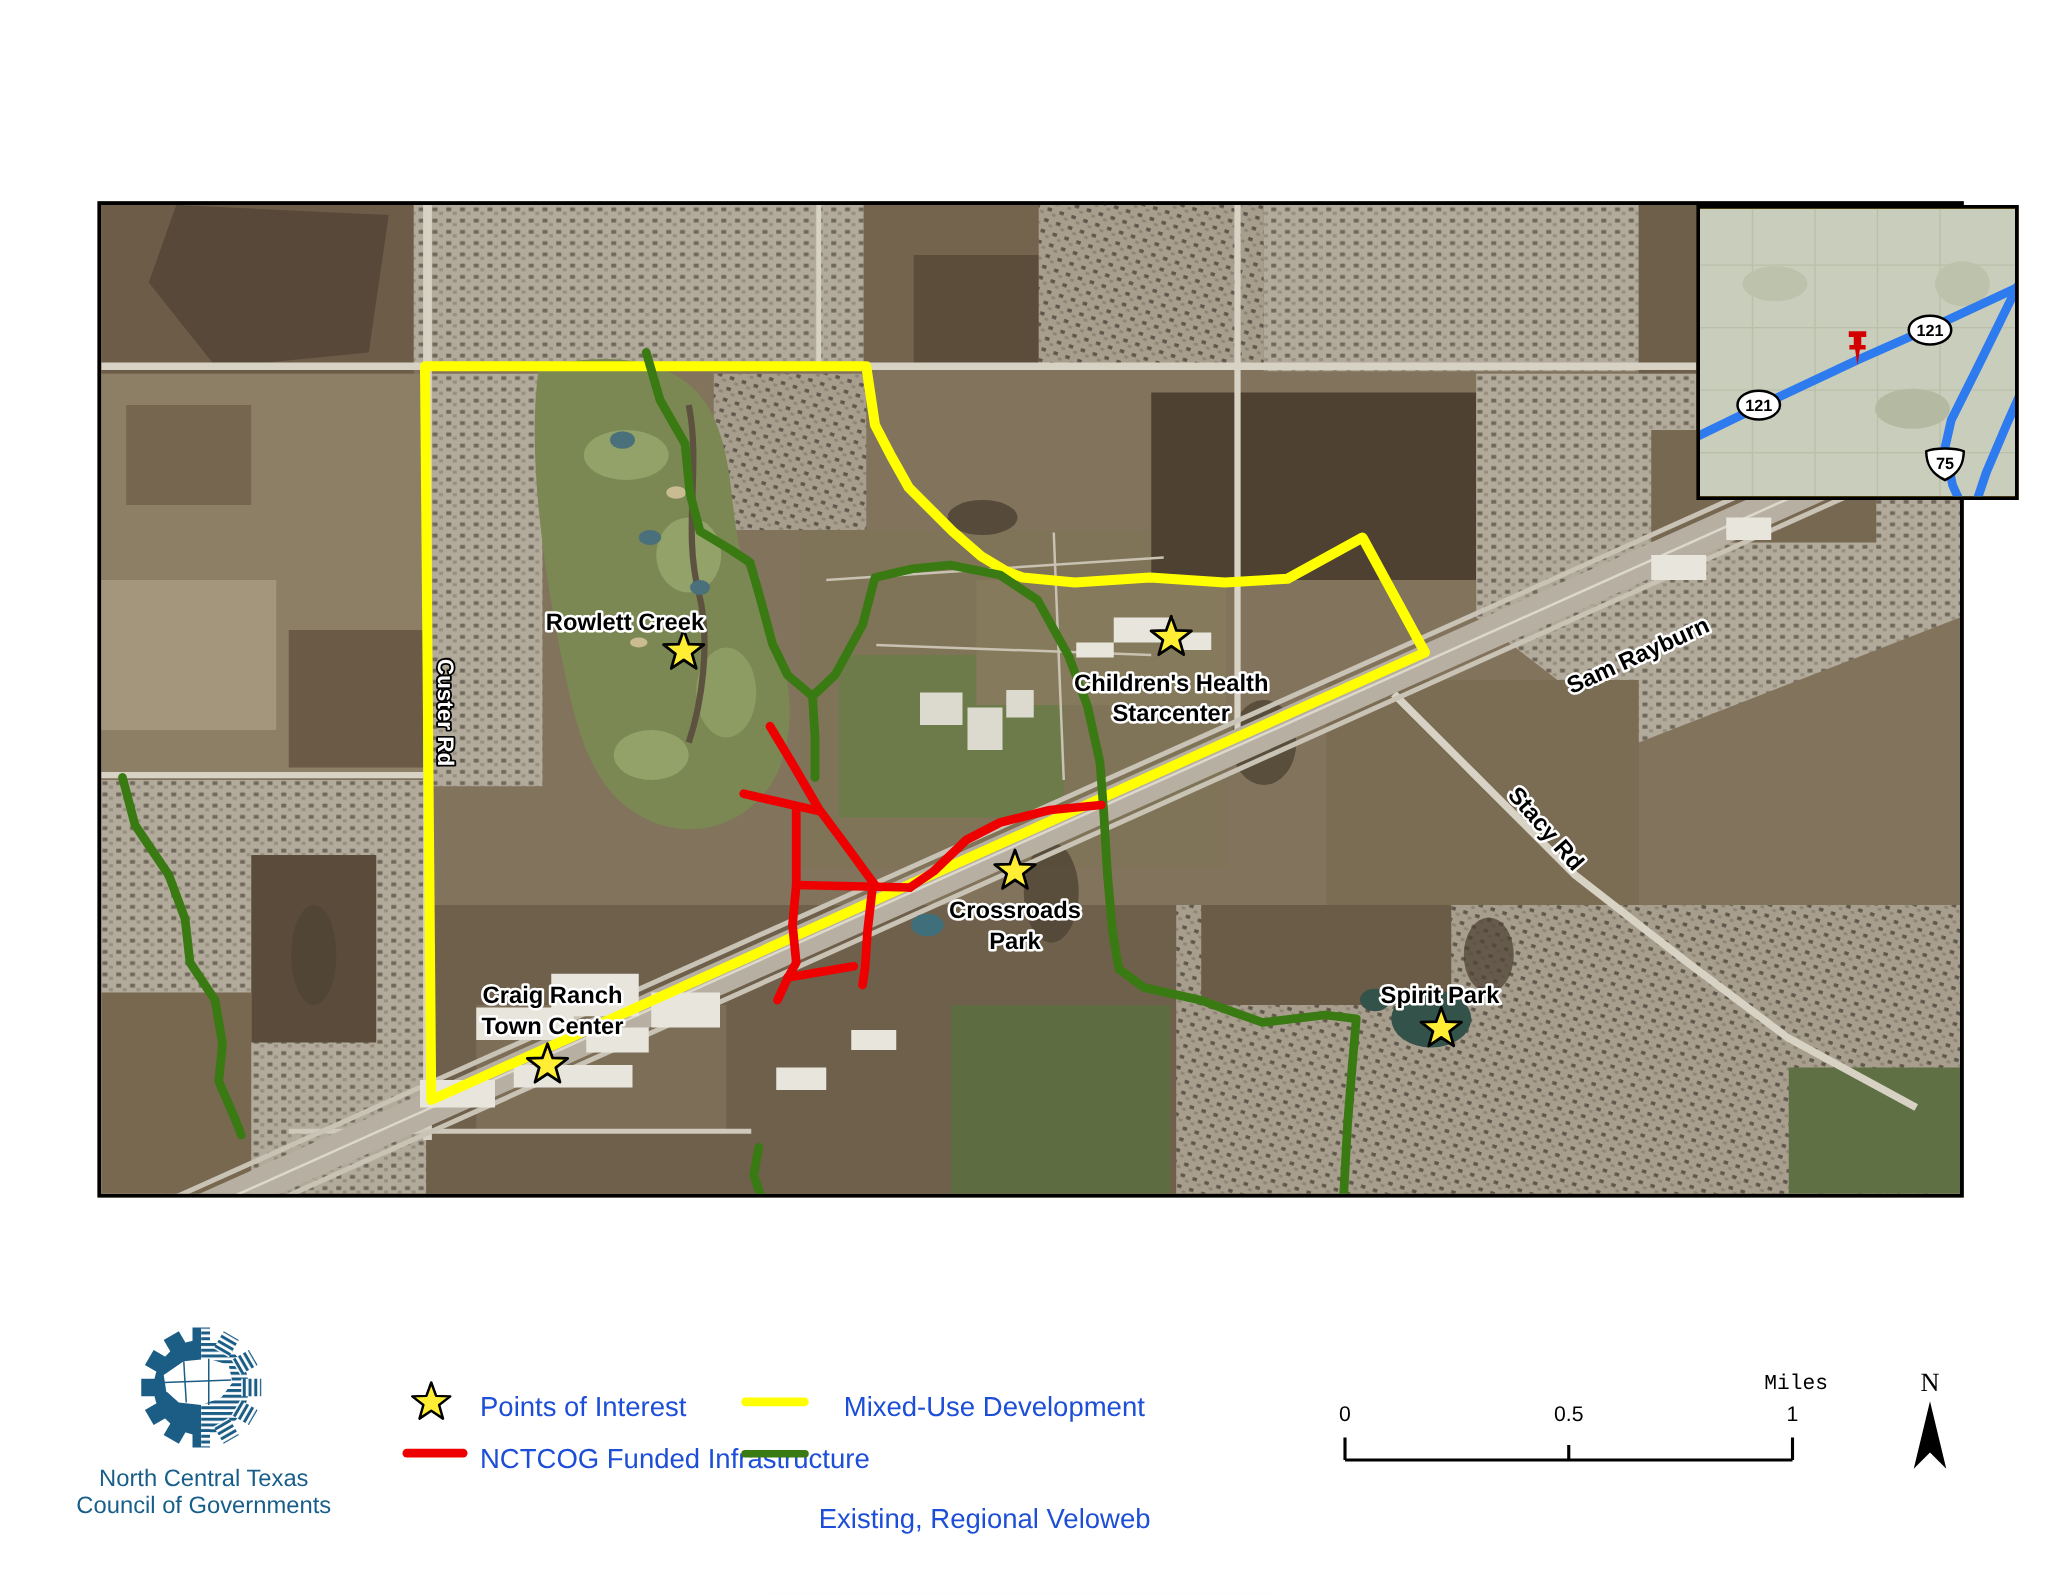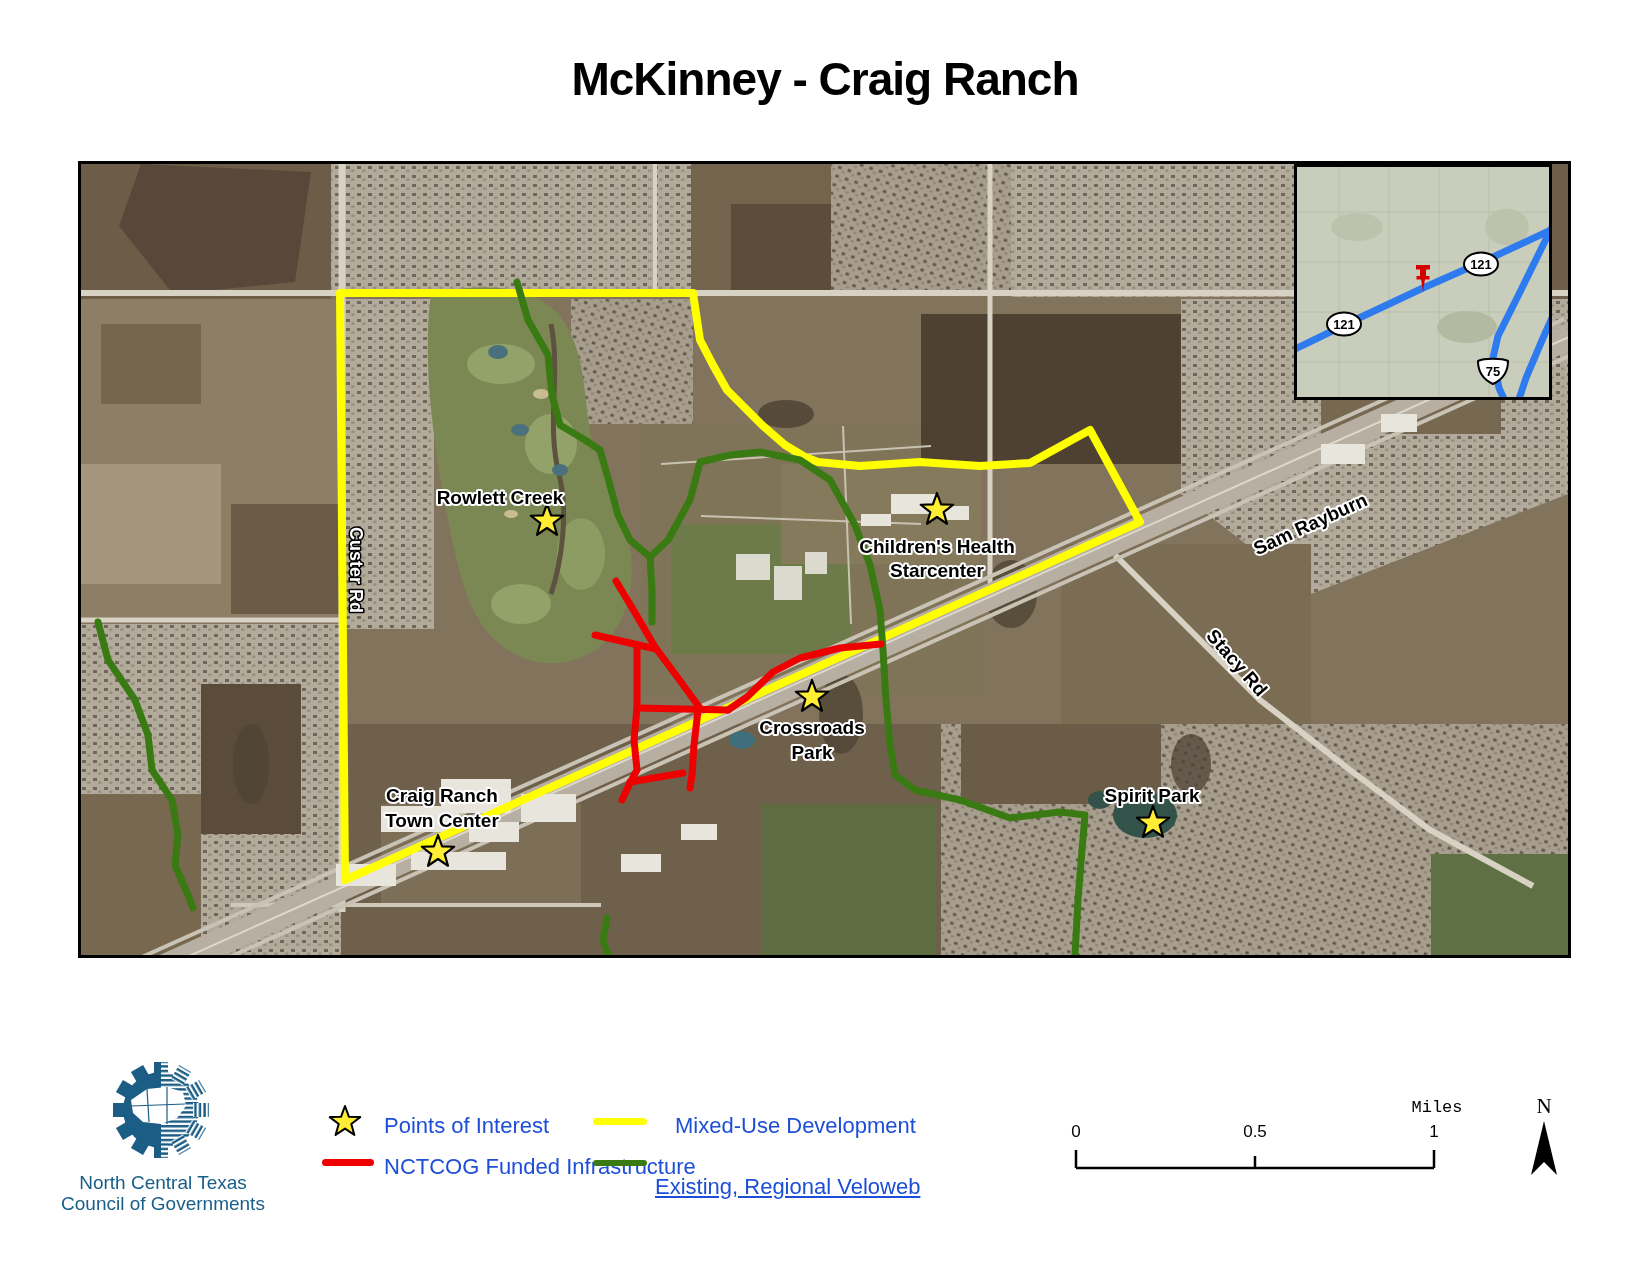--- a/index.html
+++ b/index.html
@@ -3,21 +3,21 @@
 <meta charset="utf-8">
 <style>
   html,body{margin:0;padding:0;background:#ffffff;}
   #page{position:relative;width:1650px;height:1275px;background:#fff;overflow:hidden;
         font-family:"Liberation Sans", sans-serif;}
   #title{position:absolute;top:52px;left:0;width:1650px;text-align:center;
          font-size:46px;font-weight:bold;color:#000;letter-spacing:-1px;}
   #map-frame{position:absolute;left:78px;top:161px;width:1487px;height:791px;
              border:3px solid #000;background:#82735c;}
   #map-frame svg.base{position:absolute;left:0;top:0;}
-  #inset-frame{position:absolute;left:1213px;top:0px;width:252px;height:230px;
+  #inset-frame{position:absolute;left:1276px;top:0px;width:252px;height:230px;
                border:3px solid #000;background:#eab308;z-index:5;}
   .lbl{font:bold 19px "Liberation Sans", sans-serif;fill:#000;stroke:#ffffff;
        stroke-width:4px;paint-order:stroke;stroke-linejoin:round;text-anchor:middle;}
   .lbl-white{font:bold 18px "Liberation Sans", sans-serif;fill:#ffffff;stroke:#000;
        stroke-width:3px;paint-order:stroke;stroke-linejoin:round;text-anchor:middle;}
   .shield-txt{font:bold 13px "Liberation Sans", sans-serif;fill:#000;text-anchor:middle;}
   
   .legend-label{position:absolute;font-size:22px;color:#1d4ed8;}
   #legend-star{position:absolute;left:326px;top:1103px;}
   #swatch-yellow{position:absolute;left:593px;top:1118px;width:54px;height:7px;border-radius:4px;}
@@ -32,21 +32,20 @@
   #north .n{font-family:"Liberation Serif", serif;font-size:21px;color:#000;}
   
   #logo{position:absolute;left:48px;top:1056px;width:230px;text-align:center;}
   #logo .ltxt{font-weight:normal;font-size:19px;line-height:21px;color:#185e8a;}
 </style>
 </head>
 <body>
 
 <div id="page">
 
-  <div id="title">McKinney - Craig Ranch</div>
 
   <div id="map-frame">
     <svg class="base" width="1487" height="791" viewBox="0 0 1487 791">
       <defs>
         <pattern id="houses" width="11" height="9" patternUnits="userSpaceOnUse">
           <rect width="11" height="9" fill="#b2aa9b"></rect>
           <rect x="1" y="2" width="4" height="3" fill="#6f675a"></rect>
           <rect x="6.2" y="5.5" width="3.2" height="2.4" fill="#968d7d"></rect>
         </pattern>
         <pattern id="houses2" width="10" height="9" patternUnits="userSpaceOnUse" patternTransform="rotate(18)">
@@ -244,21 +243,21 @@
   <div>
     <svg id="legend-star" width="38" height="38" viewBox="-19 -19 38 38">
       <path d="M0,-16 L3.9,-5.3 L15.2,-4.9 L6.3,2 L9.4,12.9 L0,6.6 L-9.4,12.9 L-6.3,2 L-15.2,-4.9 L-3.9,-5.3 Z" stroke="#000" stroke-width="2" stroke-linejoin="round" fill="#ffee33"></path>
     </svg>
     <span class="legend-label" style="left:384px;top:1113px;">Points of Interest</span>
     <div id="swatch-yellow" style="background:#ffff00;"></div>
     <span class="legend-label" style="left:655px;top:1113px;margin-left:20px;">Mixed-Use Development</span>
     <div id="swatch-red" style="background:#ee0000;"></div>
     <span class="legend-label" style="left:384px;top:1154px;">NCTCOG Funded Infrastructure</span>
     <div id="swatch-green" style="background:#3a7a12;"></div>
-    <span class="legend-label" style="left:655px;top:1174px;text-decoration:underline;">Existing, Regional Veloweb</span>
+    <span class="legend-label" style="left:655px;top:1202px;">Existing, Regional Veloweb</span>
   </div>
 
   <div>
     <span id="sb-unit">Miles</span>
     <span class="sb-num" style="left:1076px;top:1122px;">0</span>
     <span class="sb-num" style="left:1255px;top:1122px;">0.5</span>
     <span class="sb-num" style="left:1434px;top:1122px;">1</span>
     <svg id="scalebar-svg" width="380" height="28">
       <path d="M10,4 V22 M189,10 V22 M368,4 V22 M10,22 H368" stroke="#000" stroke-width="2.5" fill="none"></path>
     </svg>

